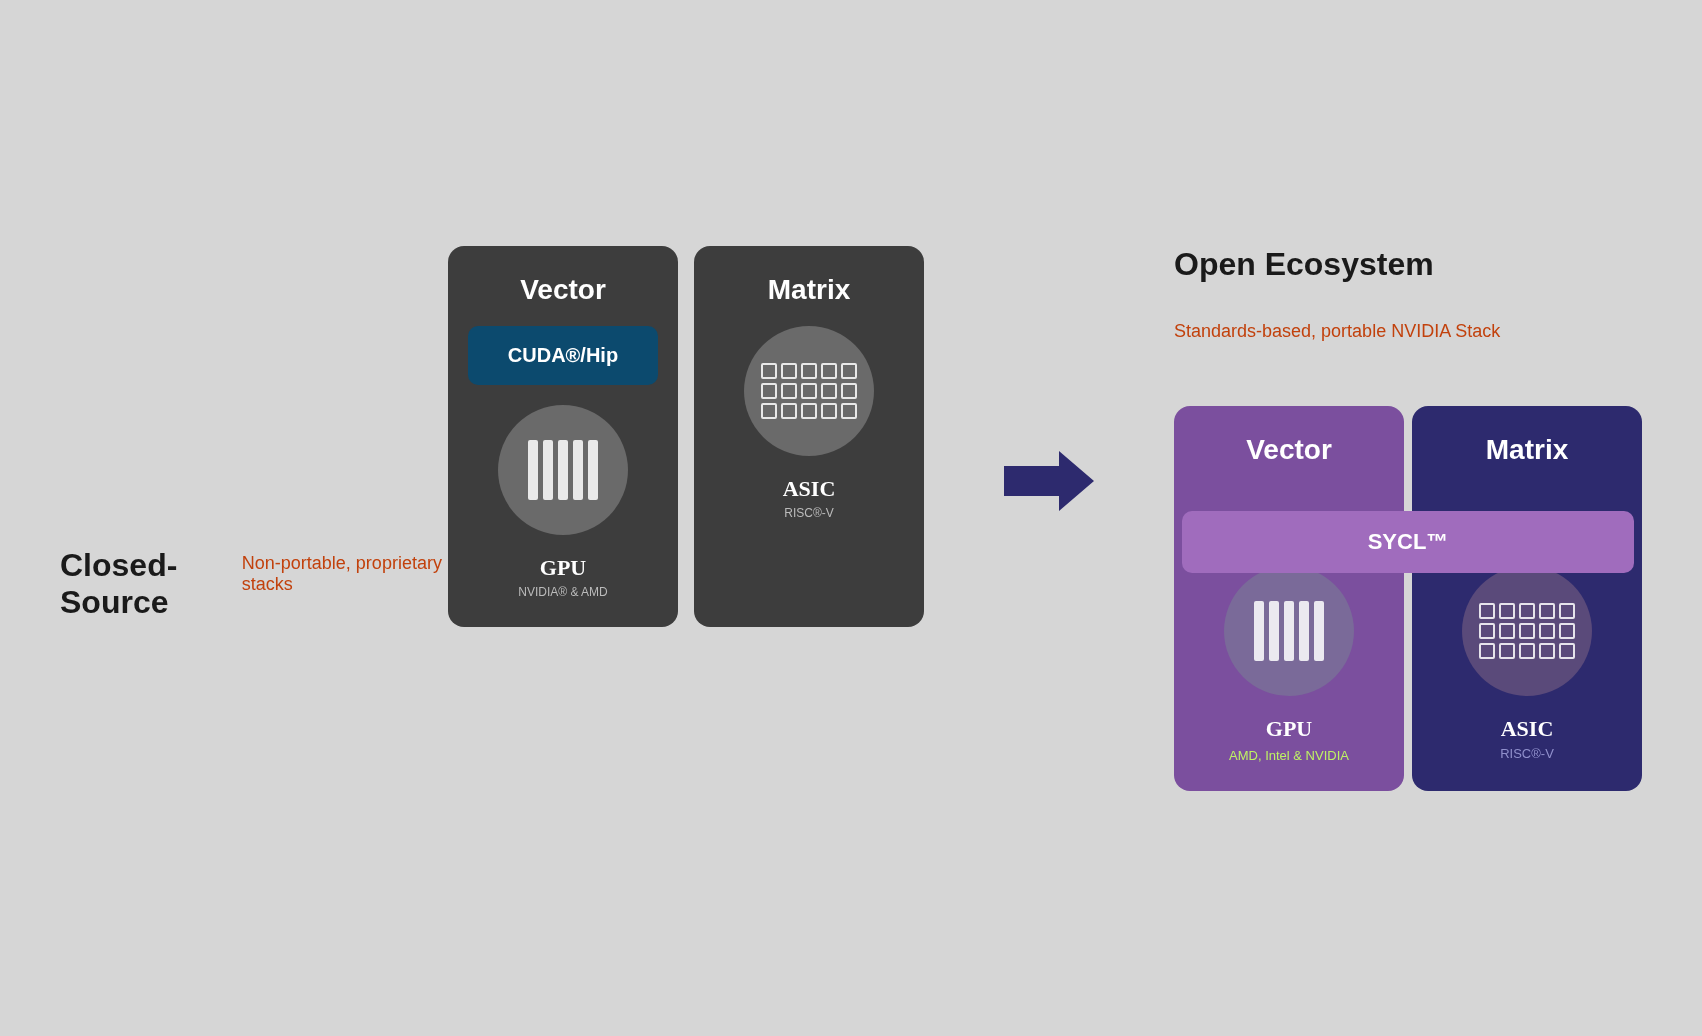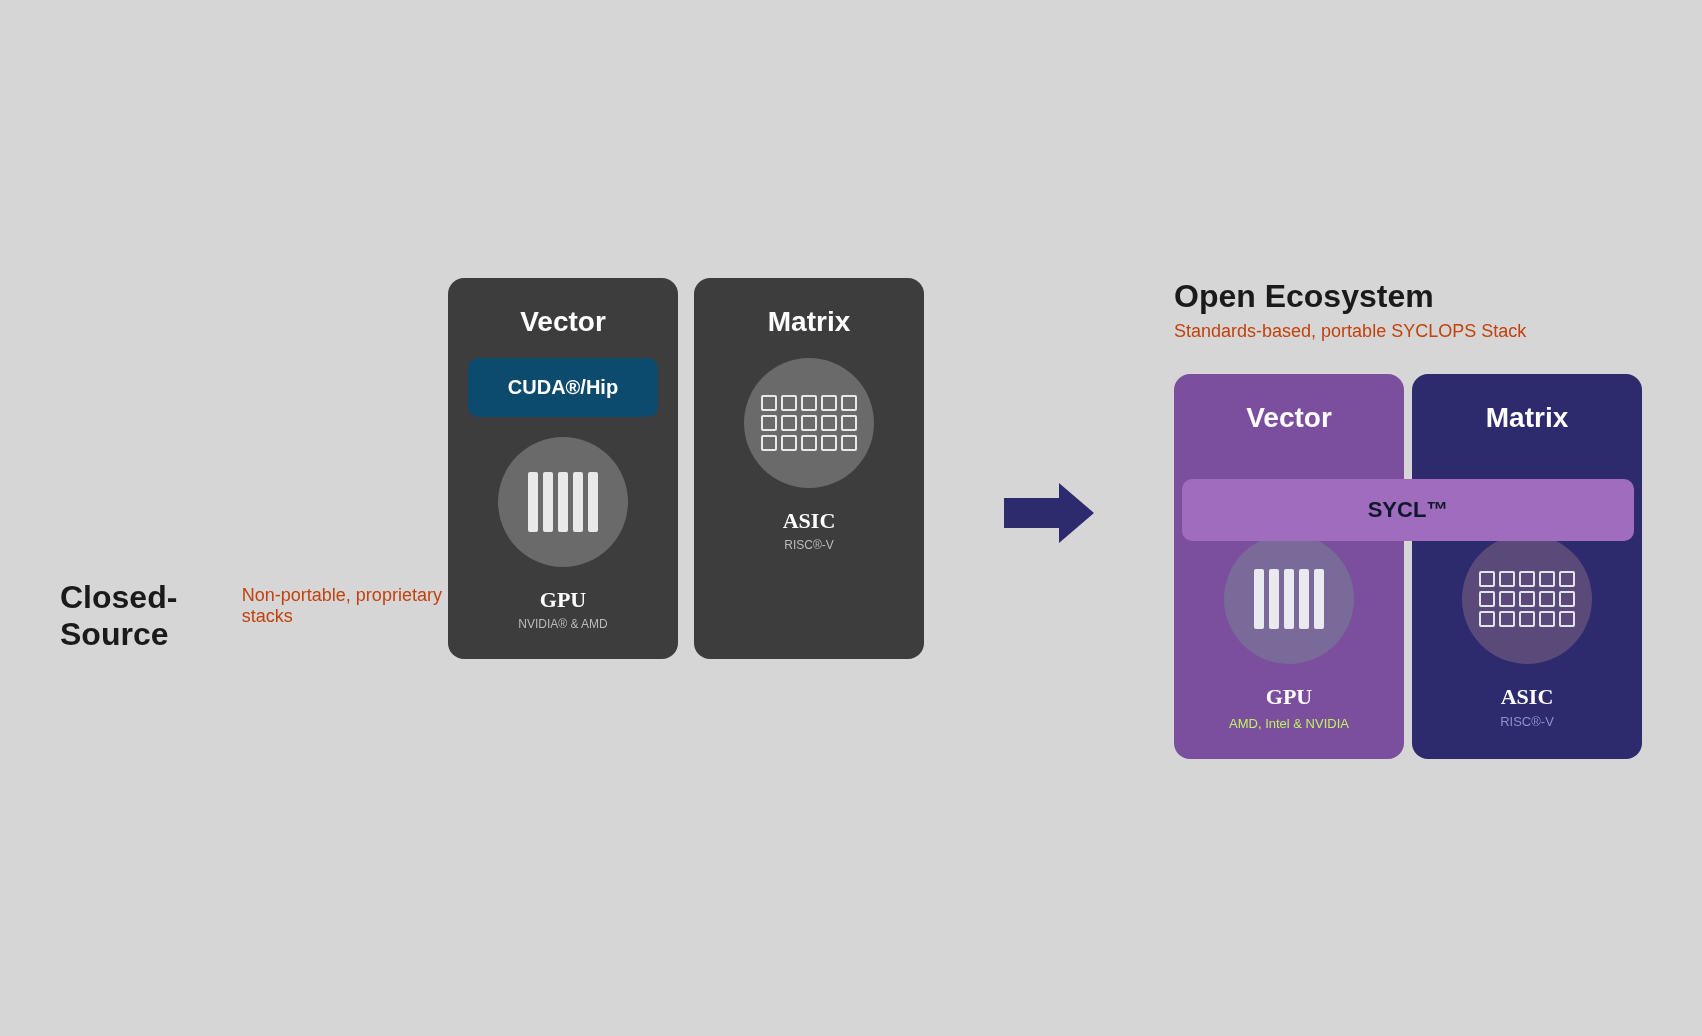--- a/index.html
+++ b/index.html
@@ -150,21 +150,21 @@
       position: absolute;
       top: 105px;
       left: 8px;
       right: 8px;
       background-color: #a06cbd;
       border-radius: 10px;
       padding: 18px 14px;
       text-align: center;
       font-size: 22px;
       font-weight: 600;
-      color: #0f172a;
+      color: #ffffff;
       z-index: 10;
     }
     .card-bottom-sublabel-light {
       font-size: 13px;
       font-weight: 400;
       color: #bef264;
       text-align: center;
       margin-top: 6px;
     }
     .card-bottom-sublabel-blue {
@@ -196,20 +196,21 @@
       width: 16px;
       height: 16px;
       border: 2px solid rgba(255,255,255,0.85);
       border-radius: 2px;
       background: transparent;
     }
     .open-section {
       display: flex;
       flex-direction: column;
       align-items: flex-start;
+      gap: 32px;
     }
   </style>
 </head>
 <body>
 
 <div class="main-container">
 
   <div class="section">
     <span class="section-title">Closed-Source</span>
     <span class="section-subtitle">Non-portable, proprietary stacks</span>
@@ -266,21 +267,21 @@
   </div>
 
   <div class="arrow-container">
     <svg width="90" height="70" viewBox="0 0 90 70">
       <polygon points="0,20 55,20 55,5 90,35 55,65 55,50 0,50" fill="#2d2a6e"></polygon>
     </svg>
   </div>
 
   <div class="open-section">
     <span class="section-title">Open Ecosystem</span>
-    <span class="section-subtitle">Standards-based, portable SYCLOPS Stack</span>
+    <span class="section-subtitle">Standards-based, portable NVIDIA Stack</span>
 
     <div class="open-cards-wrapper">
 
       <div class="sycl-banner">
         <span>SYCL™</span>
       </div>
 
       <div class="open-cards-row">
 
         <div class="card-purple" style="margin-right: 8px;">

